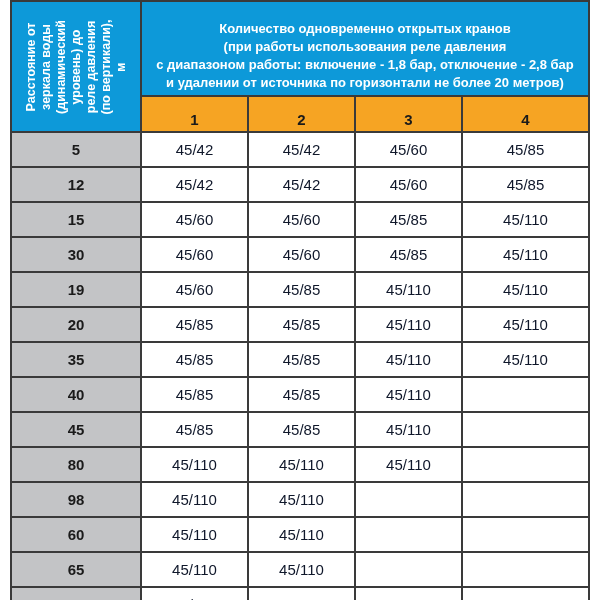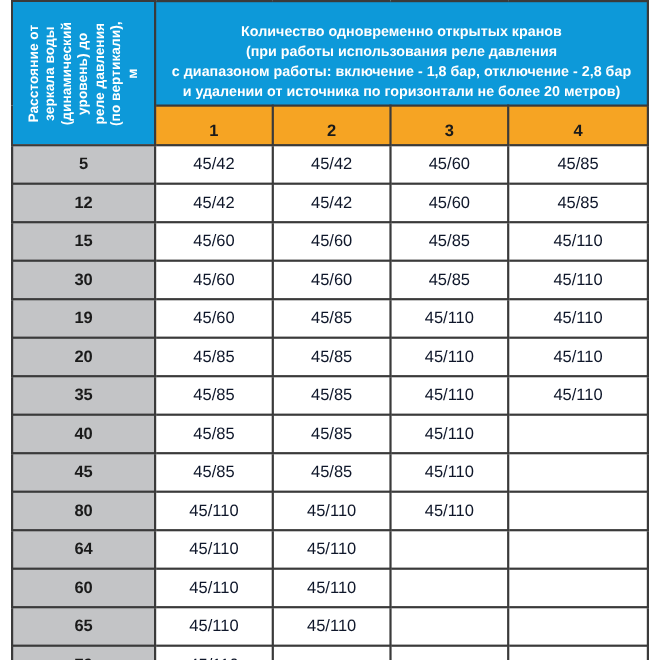--- a/index.html
+++ b/index.html
@@ -125,21 +125,21 @@
         <td class="cell"></td>
       </tr>
       <tr class="data">
         <td class="rowlabel">80</td>
         <td class="cell">45/110</td>
         <td class="cell">45/110</td>
         <td class="cell">45/110</td>
         <td class="cell"></td>
       </tr>
       <tr class="data">
-        <td class="rowlabel">64</td>
+        <td class="rowlabel">98</td>
         <td class="cell">45/110</td>
         <td class="cell">45/110</td>
         <td class="cell"></td>
         <td class="cell"></td>
       </tr>
       <tr class="data">
         <td class="rowlabel">60</td>
         <td class="cell">45/110</td>
         <td class="cell">45/110</td>
         <td class="cell"></td>

